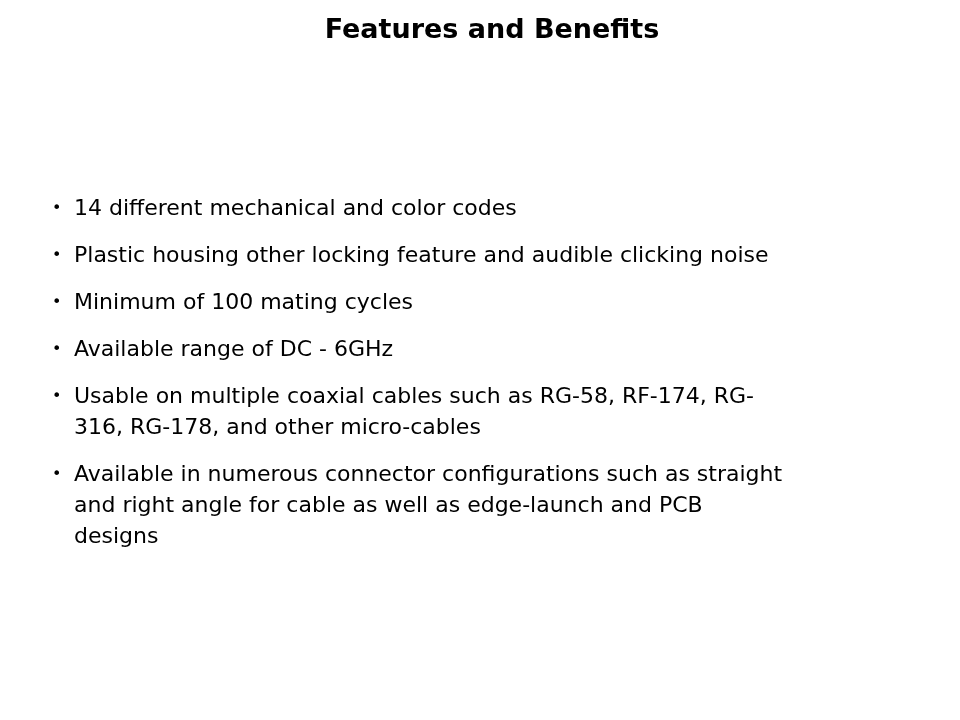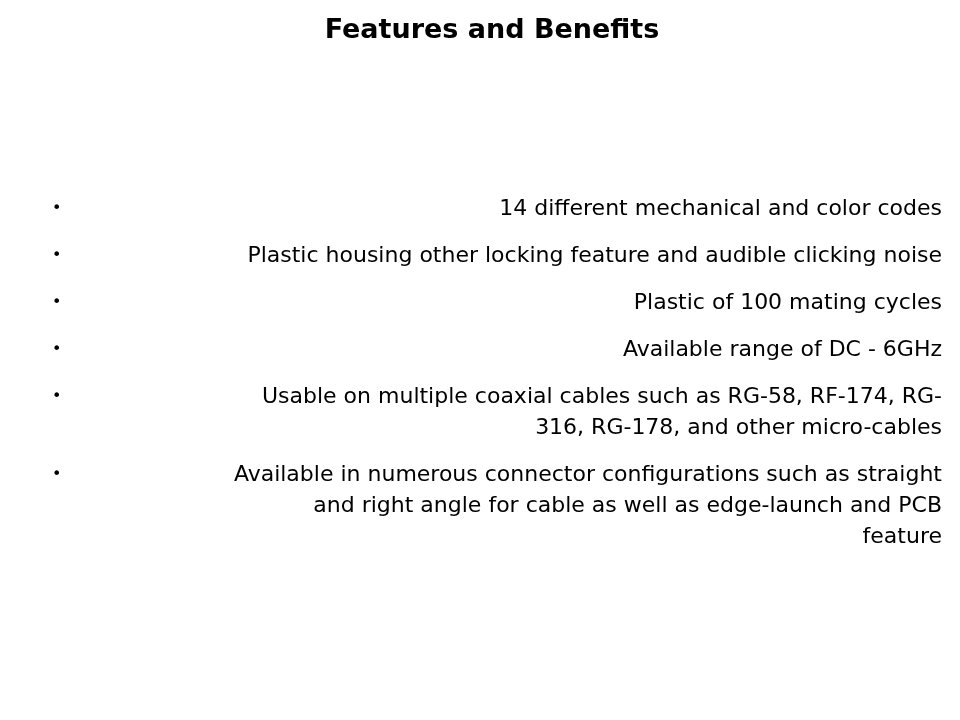--- a/index.html
+++ b/index.html
@@ -49,51 +49,50 @@
     width: 26px;
     font-size: 16px;
     line-height: 31px;
     text-align: left;
     padding-left: 4px;
     box-sizing: border-box;
   }
   .bullet-text {
     flex: 1 1 auto;
     white-space: pre-line; 
-    text-align: right;
   }
 </style>
 </head>
 <body>
 
 <div class="slide">
   <h1 class="slide-title">Features and Benefits</h1>
 
   <ul class="bullet-list">
     <li class="bullet-item">
       <span class="bullet-marker">•</span>
       <span class="bullet-text">14 different mechanical and color codes</span>
     </li>
     <li class="bullet-item">
       <span class="bullet-marker">•</span>
       <span class="bullet-text">Plastic housing other locking feature and audible clicking noise</span>
     </li>
     <li class="bullet-item">
       <span class="bullet-marker">•</span>
-      <span class="bullet-text">Plastic of 100 mating cycles</span>
+      <span class="bullet-text">Minimum of 100 mating cycles</span>
     </li>
     <li class="bullet-item">
       <span class="bullet-marker">•</span>
       <span class="bullet-text">Available range of DC - 6GHz</span>
     </li>
     <li class="bullet-item">
       <span class="bullet-marker">•</span>
       <span class="bullet-text">Usable on multiple coaxial cables such as RG-58, RF-174, RG-
 316, RG-178, and other micro-cables</span>
     </li>
     <li class="bullet-item">
       <span class="bullet-marker">•</span>
       <span class="bullet-text">Available in numerous connector configurations such as straight
 and right angle for cable as well as edge-launch and PCB
-feature</span>
+designs</span>
     </li>
   </ul>
 </div>
 
 </body></html>

